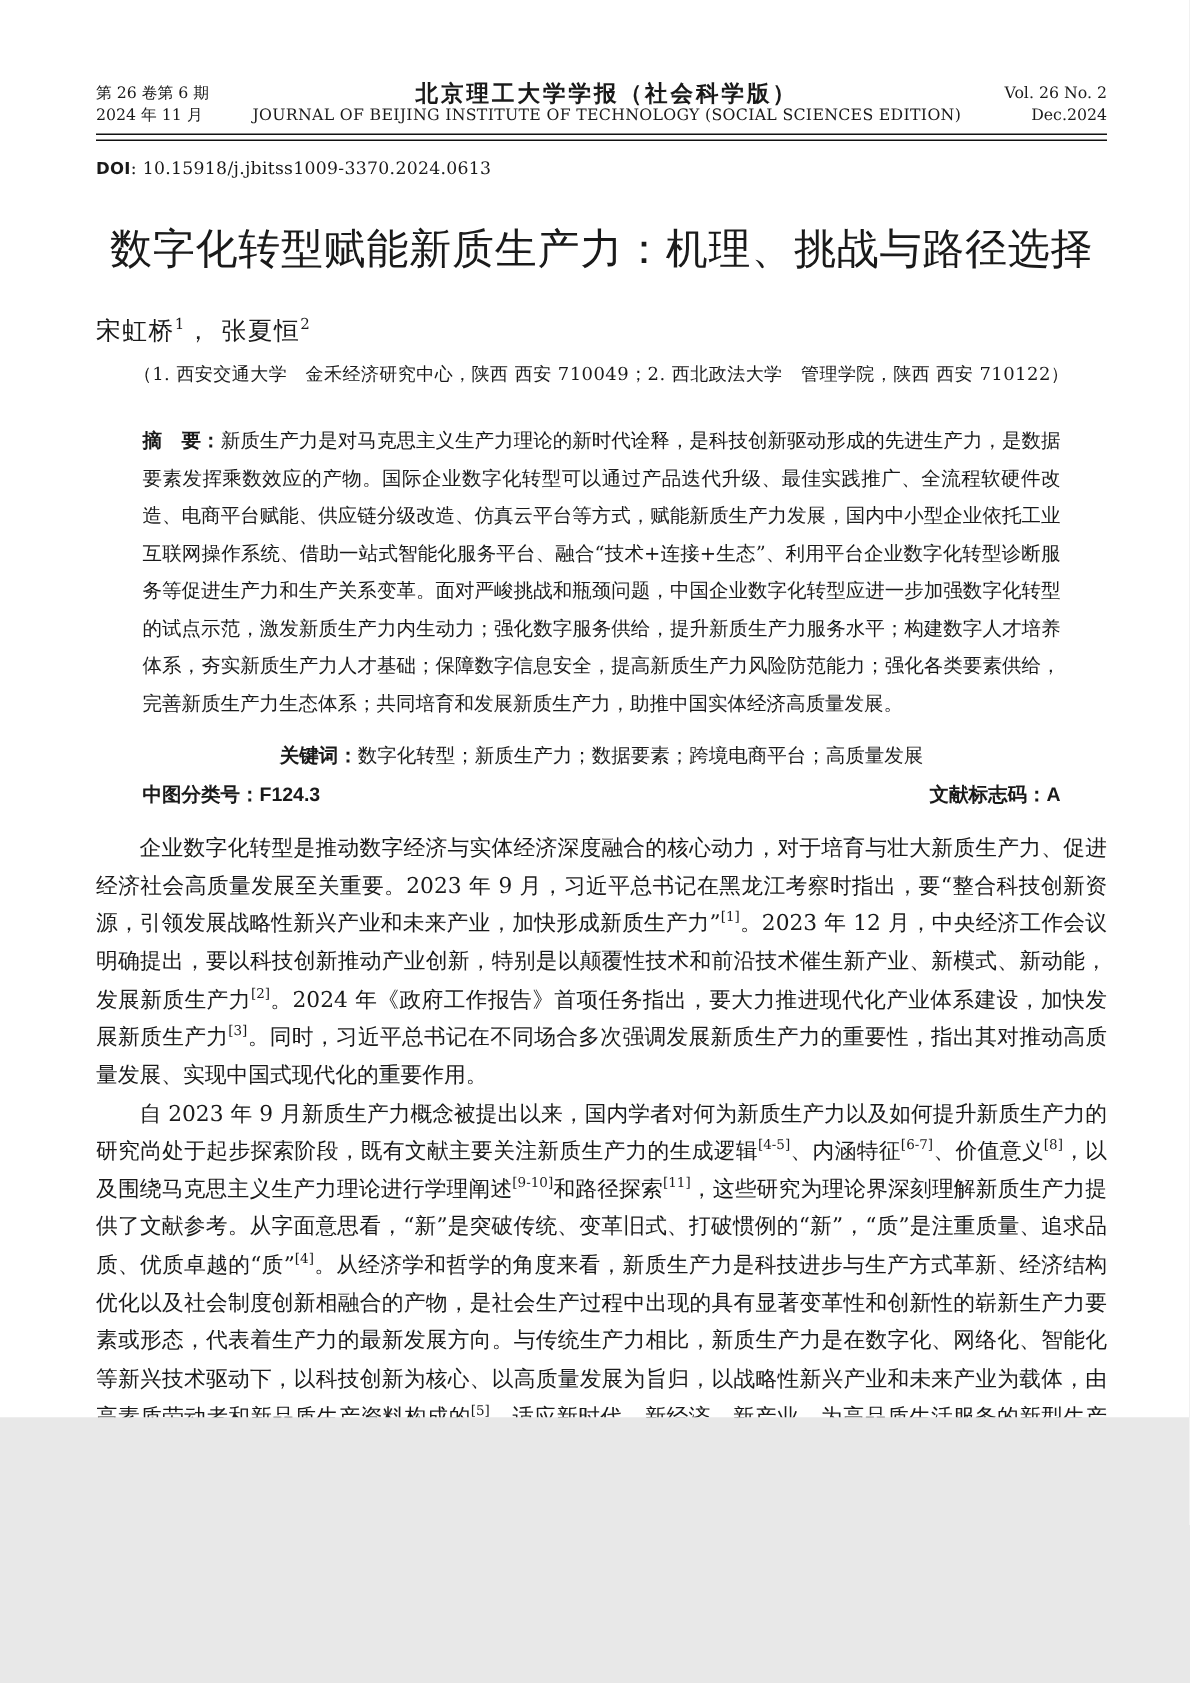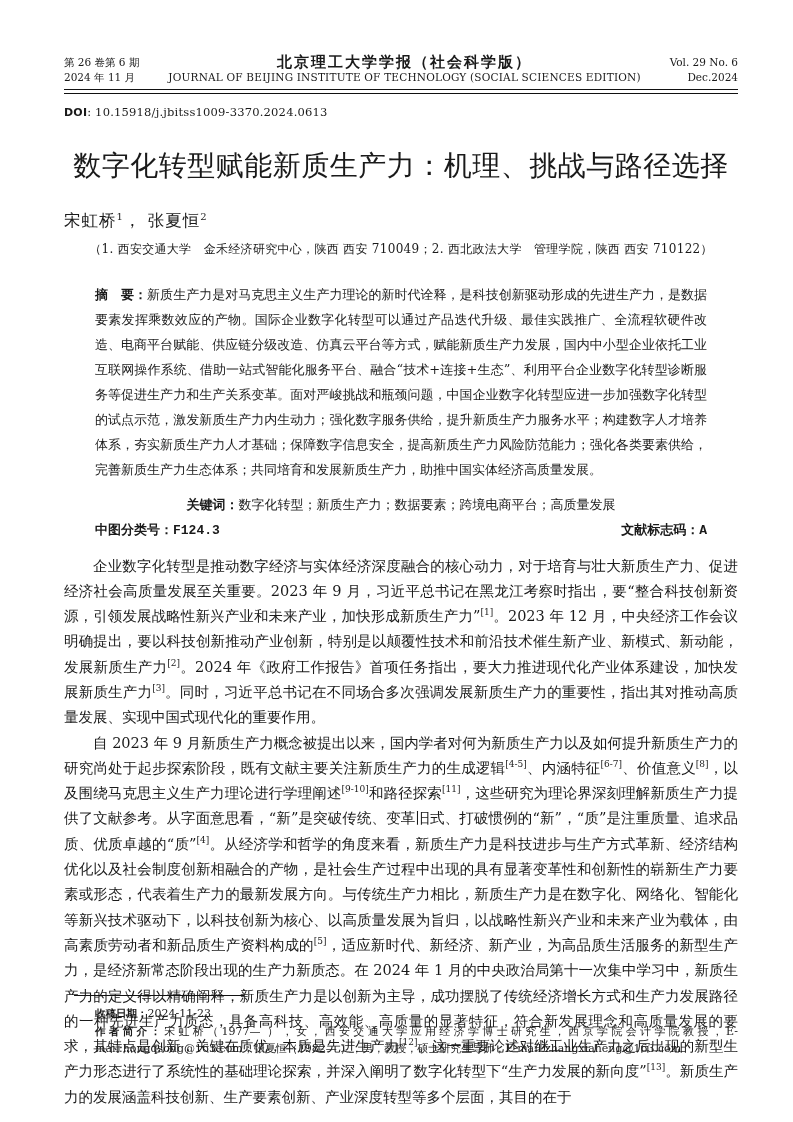--- a/index.html
+++ b/index.html
@@ -1,18 +1,18 @@
 <!DOCTYPE html>
 <html lang="zh"><head>
 <meta charset="utf-8">
 <style>
   html,body{margin:0;padding:0;background:#e8e8e8;}
   .page{
     position:relative;
-    width:793px;height:1122px;
+    width:793px;height:945px;
     margin:0 auto;
     background:#ffffff;
     box-sizing:border-box;
     padding:54px 55px 0 64px;
     color:#1a1a1a;
     font-family:"DejaVu Serif","Liberation Serif",serif;
     overflow:hidden;
   }
   .heibold{font-family:"DejaVu Sans","Liberation Sans",sans-serif;font-weight:normal;}
 
@@ -34,21 +34,21 @@
   .authors sup{font-size:10px;}
   .affiliation{margin-top:9px;text-align:center;font-size:12px;letter-spacing:0.3px;}
 
   
   .meta-block{margin:24px 31px 0 31px;}
   .abstract{font-size:13px;line-height:25px;text-align:justify;}
   .inline-label{font-family:"DejaVu Sans","Liberation Sans",sans-serif;font-weight:bold;font-size:13px;}
   .keywords{margin-top:10px;font-size:13px;line-height:25px;text-align:center;}
   .clc-line{display:flex;justify-content:space-between;font-size:13px;line-height:25px;font-weight:bold;}
   .clc-line .inline-label{font-weight:bold;}
-  .clc-val{font-family:Liberation Mono, monospace;font-weight:bold;}
+  .clc-val{font-family:Liberation Sans, sans-serif;font-weight:bold;}
 
   
   .body-text{margin-top:11px;}
   .body-text p{margin:0;font-size:14.5px;line-height:25.3px;text-align:justify;text-indent:2em;}
   sup.ref{font-size:9px;line-height:0;}
 
   
   .footnote{position:absolute;left:64px;right:55px;top:995px;}
   .fn-rule{width:170px;border-top:1.3px solid #111;margin:0 0 9px 10px;}
   .fn-body{padding-left:31px;font-size:11px;line-height:17.5px;text-align:justify;}
@@ -62,21 +62,21 @@
   <div class="jheader">
     <div class="jh-side">
       <div>第 26 卷第 6 期</div>
       <div>2024 年 11 月</div>
     </div>
     <div class="jh-center">
       <div class="jh-cn">北京理工大学学报（社会科学版）</div>
       <div class="jh-en">JOURNAL OF BEIJING INSTITUTE OF TECHNOLOGY (SOCIAL SCIENCES EDITION)</div>
     </div>
     <div class="jh-side jh-right">
-      <div>Vol. 29 No. 6</div>
+      <div>Vol. 26 No. 2</div>
       <div>Dec.2024</div>
     </div>
   </div>
   <div class="double-rule"></div>
 
   <div class="doi-line"><b>DOI</b><span>: 10.15918/j.jbitss1009-3370.2024.0613</span></div>
 
   <div class="art-title heibold">数字化转型赋能新质生产力：机理、挑战与路径选择</div>
   <div class="authors" id="authors"><span>宋虹桥</span><sup>1</sup>，  <span>张夏恒</span><sup>2</sup></div>
   <div class="affiliation">（1. 西安交通大学　金禾经济研究中心，陕西 西安 710049；2. 西北政法大学　管理学院，陕西 西安 710122）</div>

